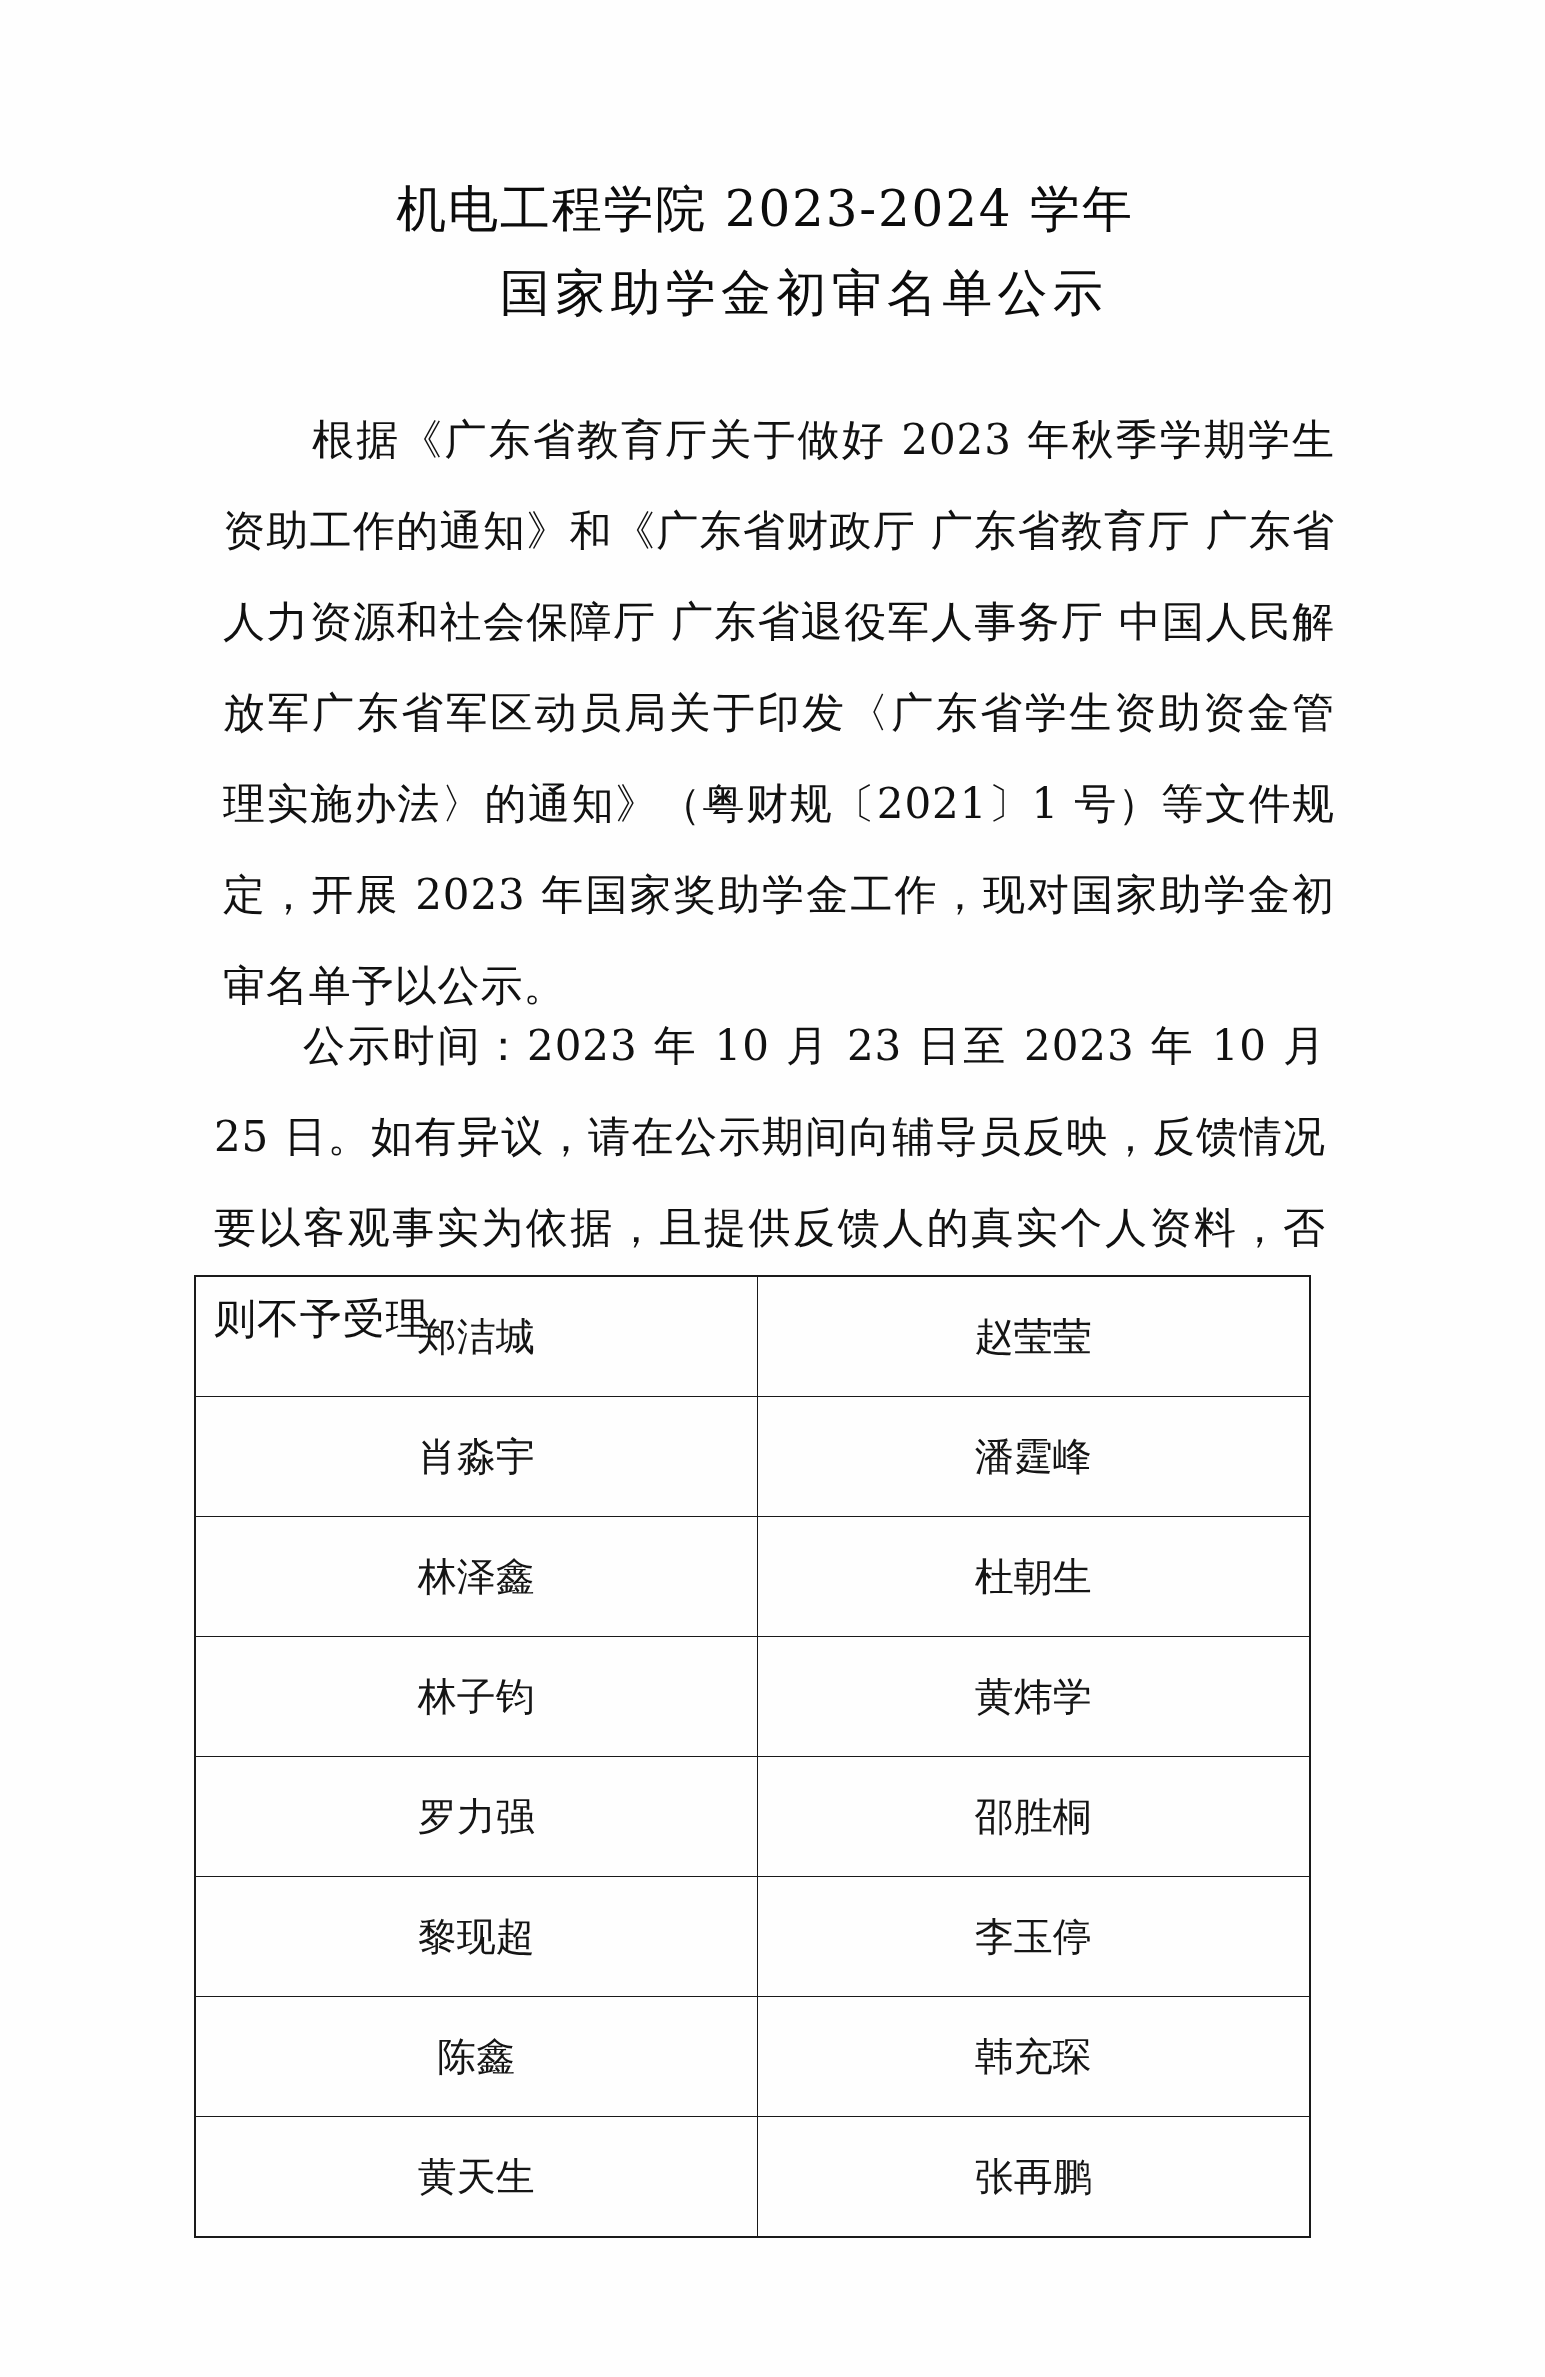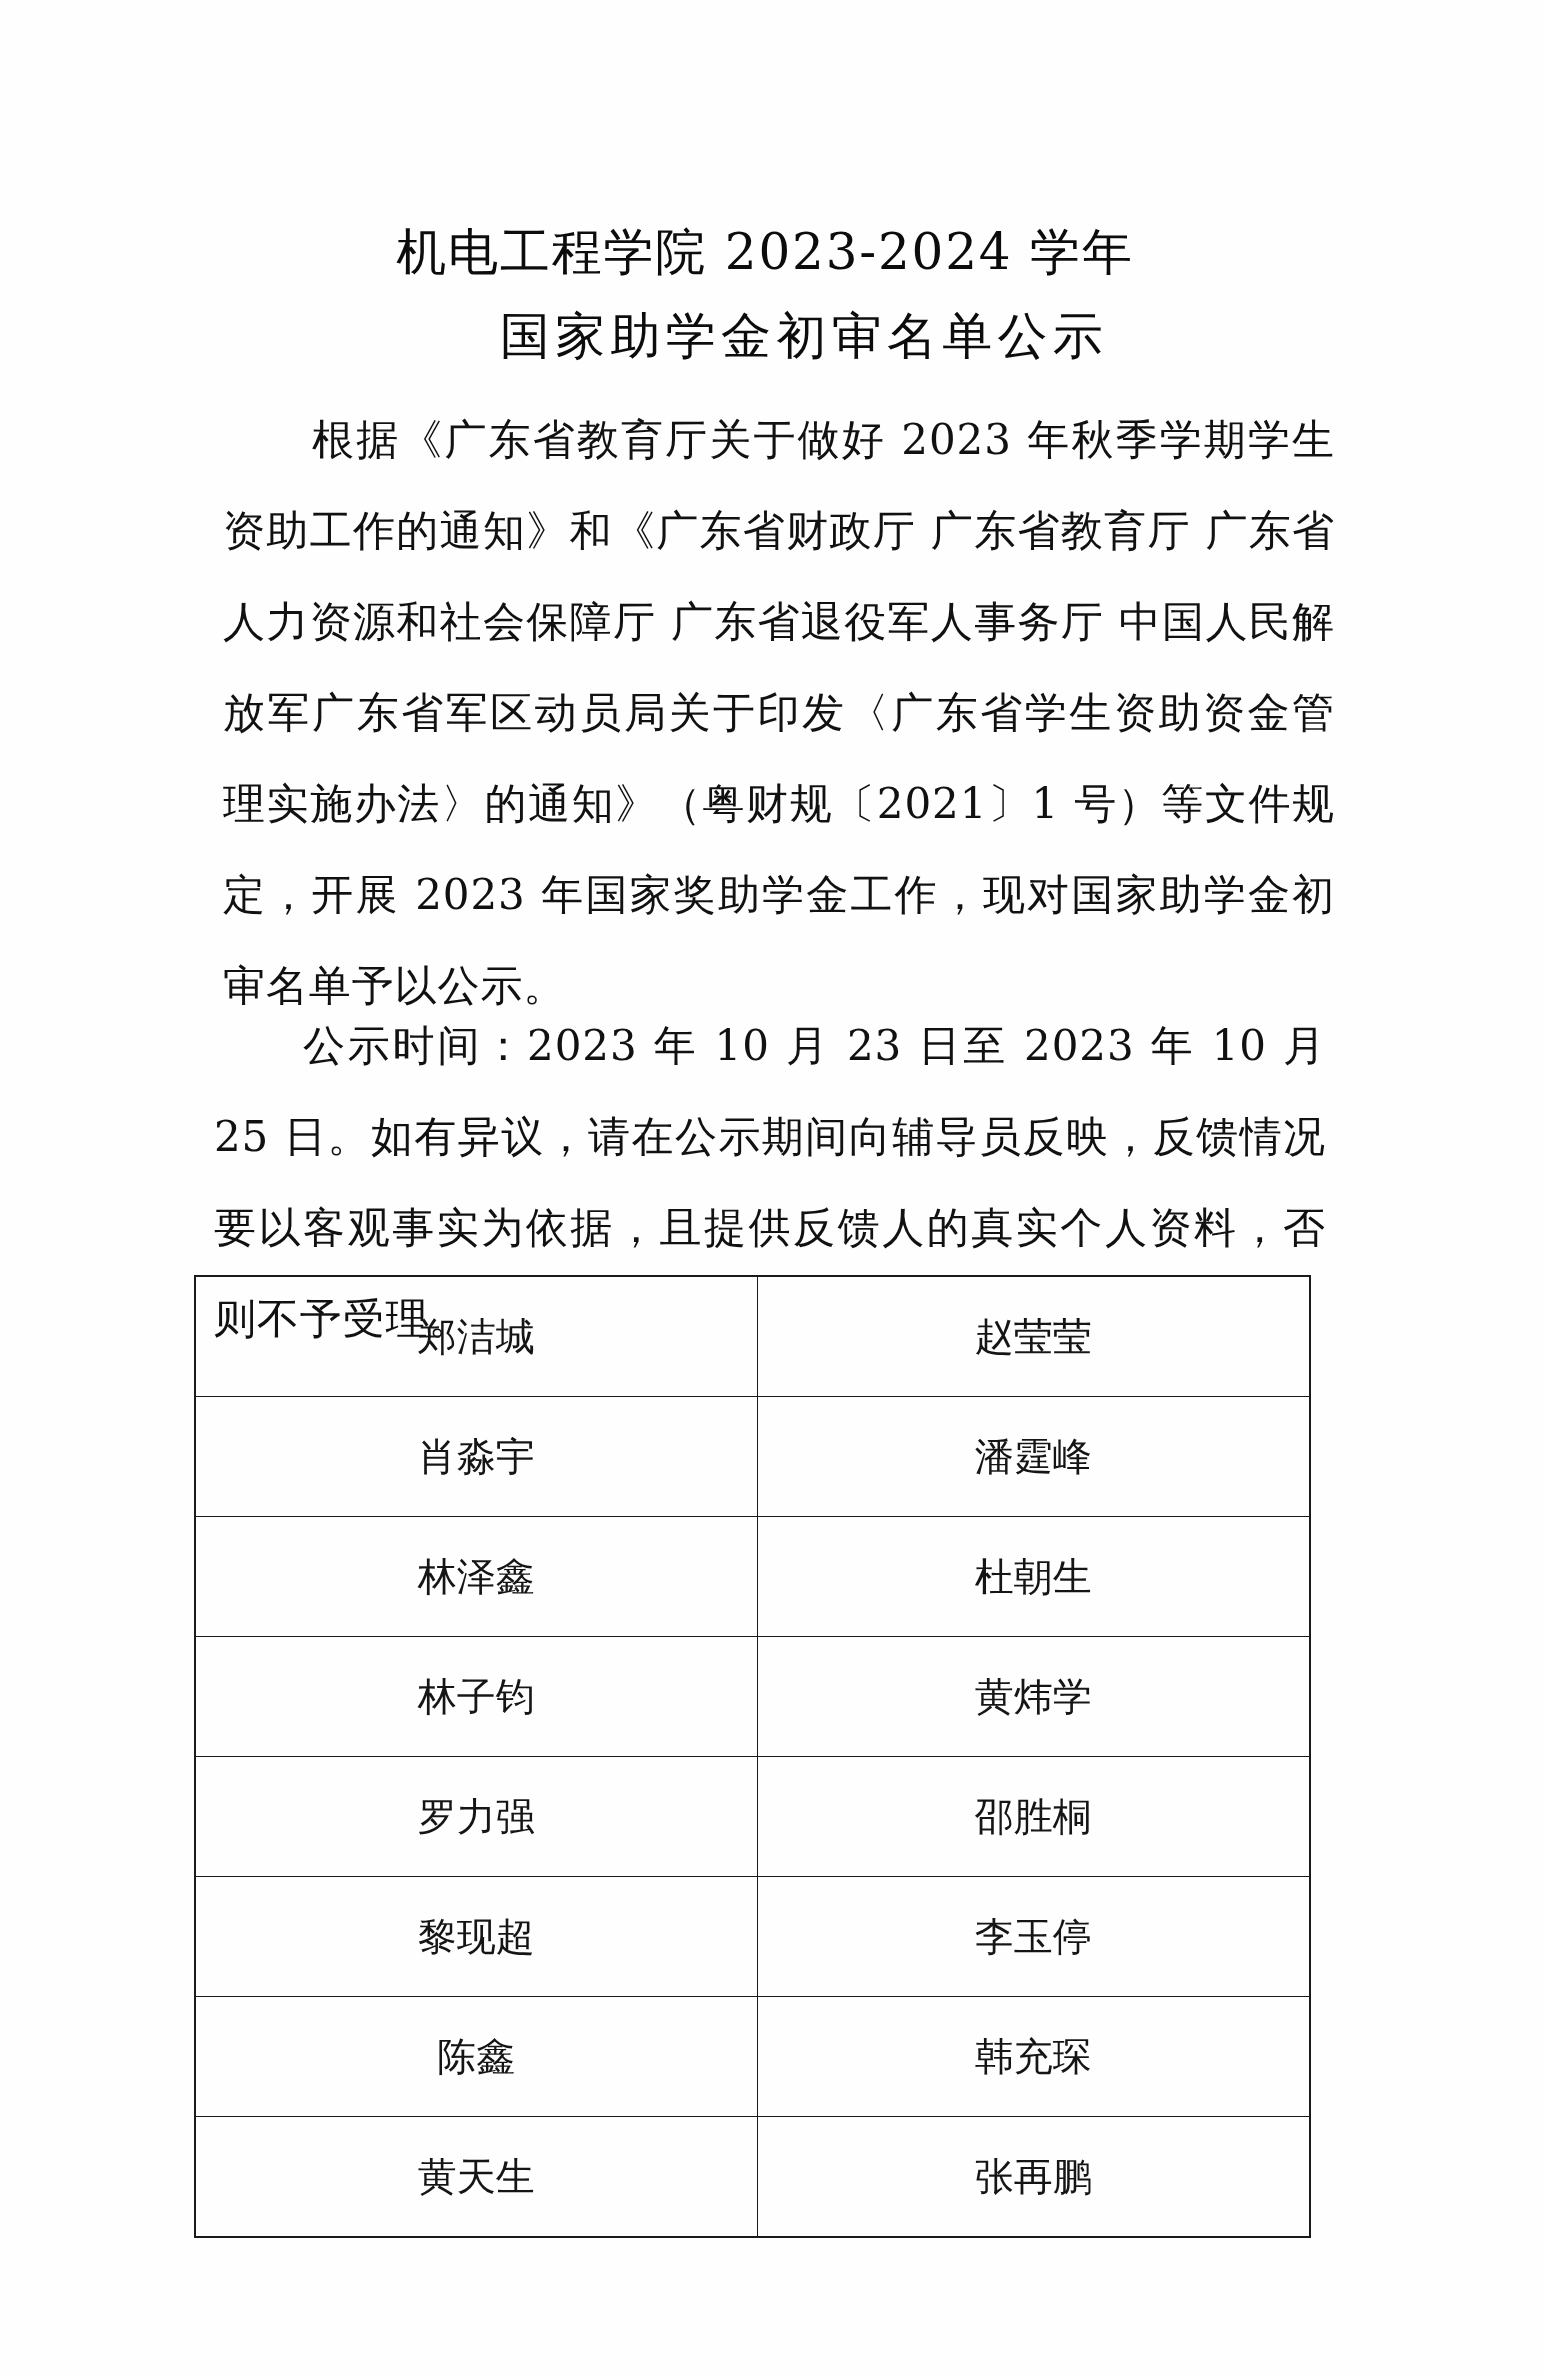--- a/index.html
+++ b/index.html
@@ -25,21 +25,20 @@
     }
     .title {
       position: absolute;
       left: 0;
       width: 1530px;
       text-align: center;
       font-size: 50px;
       line-height: 62px;
       letter-spacing: 1.8px;
       color: #0c0c0c;
-      margin-top: 43px;
     }
     .title.l1 { top: 178px; }
     .title.l2 { top: 262px; letter-spacing: 5.3px; padding-left: 39px; }
 
     .body-text {
       position: absolute;
       left: 213px;
       width: 1112px;
       font-size: 42px;
       line-height: 91px;

